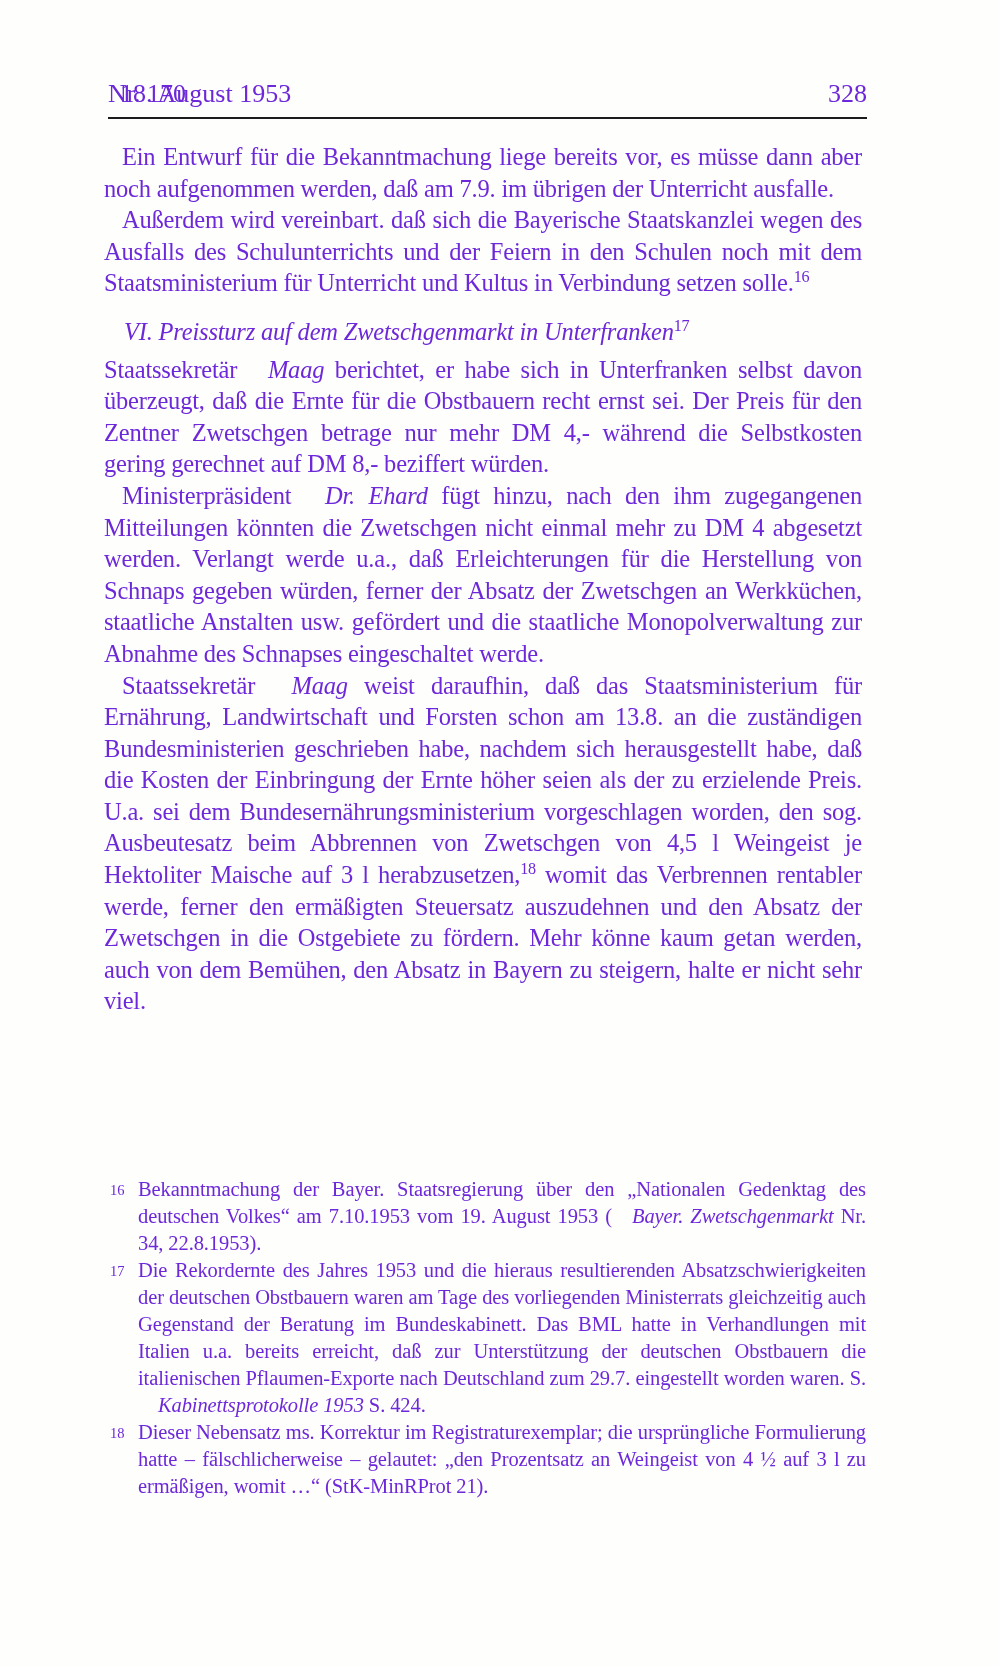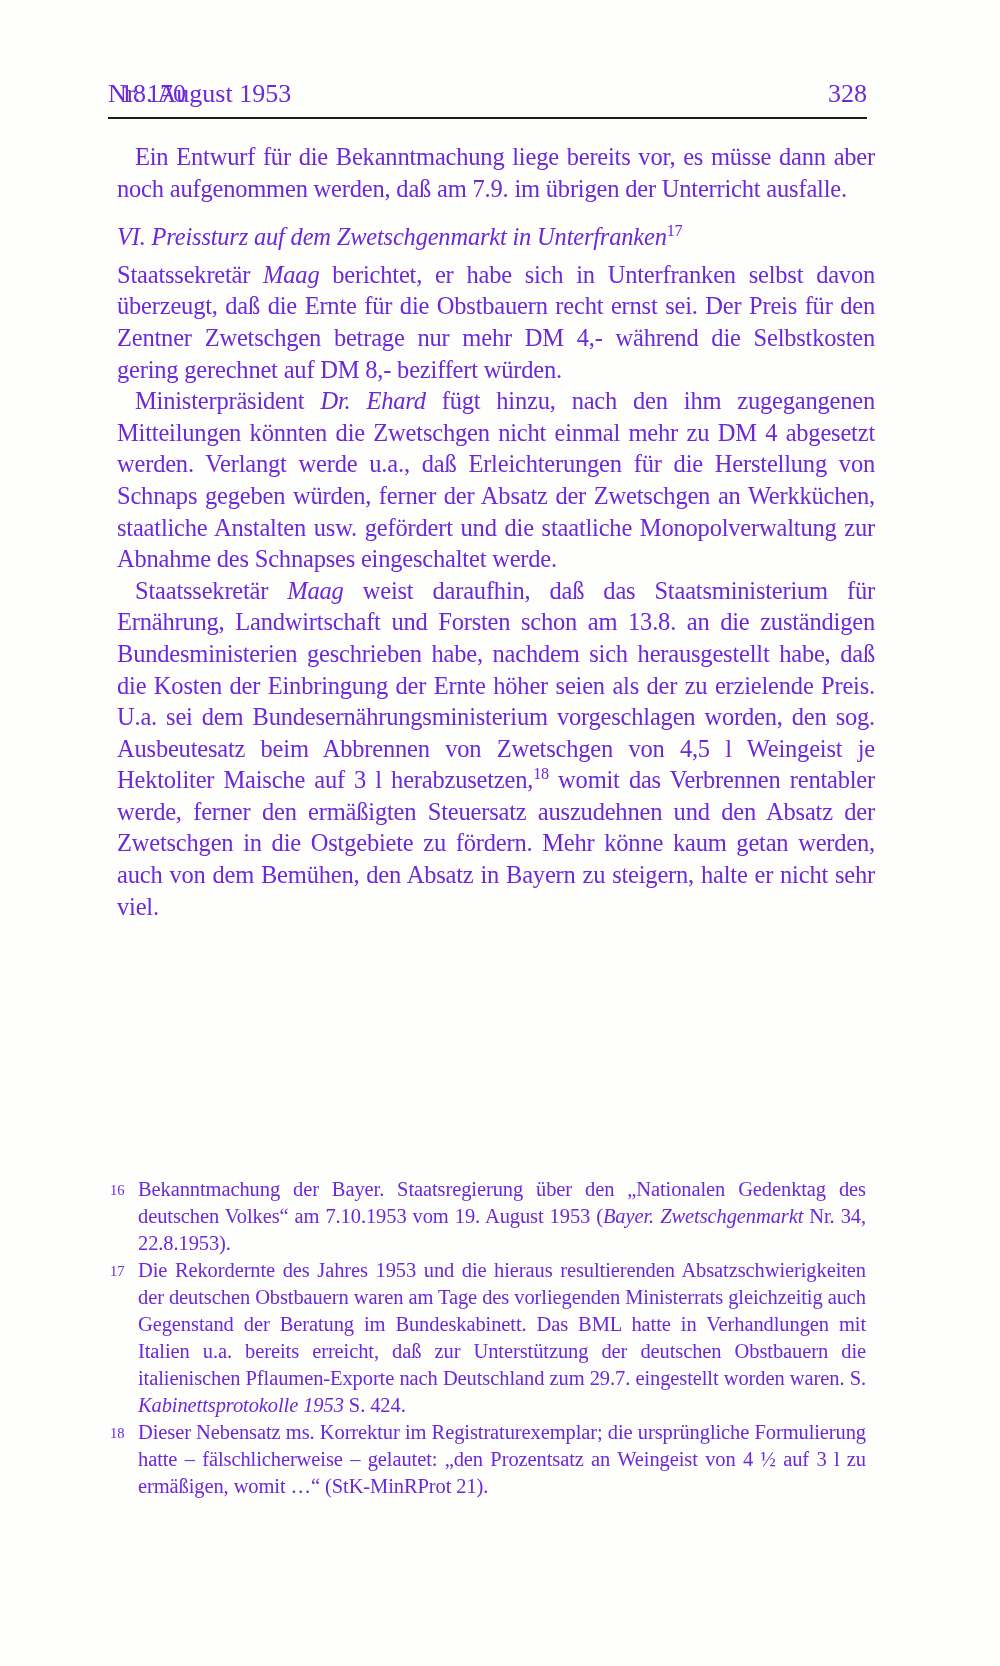--- a/index.html
+++ b/index.html
@@ -27,39 +27,39 @@
   }
   .hdr-center {
     position: absolute;
     left: 12px; right: 0;
     text-align: left;
   }
   .hdr-right { margin-left: auto; }
   
   .body-text {
     position: absolute;
-    left: 117px;
+    left: 104px;
     width: 758px;
     top: 141px;
     font-size: 24.5px;
     line-height: 31.6px;
     text-align: justify;
     letter-spacing: -0.2px;
   }
   .body-text p { margin: 0; }
   .para.indent { text-indent: 18px; }
   .section-heading {
     font-style: italic;
     font-weight: normal;
     font-size: 24.5px;
     line-height: 31.6px;
     margin: 17px 0 6px 0;
     text-align: left;
   }
-  .it { font-style: italic; }
+  .it { font-style: italic; margin-left: 20px; }
   .sup {
     font-style: normal;
     font-size: 0.66em;
     vertical-align: super;
     line-height: 0;
   }
   
   .footnotes {
     position: absolute;
     left: 108px;
@@ -88,20 +88,21 @@
 <div class="page">
 
   <header class="page-header">
     <span class="hdr-left">Nr. 170</span>
     <span class="hdr-center">18. August 1953</span>
     <span class="hdr-right">328</span>
   </header>
 
   <main class="body-text">
     <p class="para indent"><span>Ein Entwurf für die Bekanntmachung liege bereits vor, es müsse dann aber noch aufgenommen werden, daß am 7.9. im übrigen der Unterricht ausfalle.</span></p>
+    <p class="para indent"><span>Außerdem wird vereinbart. daß sich die Bayerische Staatskanzlei wegen des Ausfalls des Schulunterrichts und der Feiern in den Schulen noch mit dem Staatsministerium für Unterricht und Kultus in Verbindung setzen solle.</span><span class="sup">16</span></p>
     <h2 class="section-heading"><span class="it">VI. Preissturz auf dem Zwetschgenmarkt in Unterfranken</span><span class="sup">17</span></h2>
     <p class="para"><span>Staatssekretär </span><span class="it">Maag</span><span> berichtet, er habe sich in Unterfranken selbst davon überzeugt, daß die Ernte für die Obstbauern recht ernst sei. Der Preis für den Zentner Zwetschgen betrage nur mehr DM 4,- während die Selbstkosten gering gerechnet auf DM 8,- beziffert würden.</span></p>
     <p class="para indent"><span>Ministerpräsident </span><span class="it">Dr. Ehard</span><span> fügt hinzu, nach den ihm zugegangenen Mitteilungen könnten die Zwetschgen nicht einmal mehr zu DM 4 abgesetzt werden. Verlangt werde u.a., daß Erleichterungen für die Herstellung von Schnaps gegeben würden, ferner der Absatz der Zwetschgen an Werkküchen, staatliche Anstalten usw. gefördert und die staatliche Monopolverwaltung zur Abnahme des Schnapses eingeschaltet werde.</span></p>
     <p class="para indent"><span>Staatssekretär </span><span class="it">Maag</span><span> weist daraufhin, daß das Staatsministerium für Ernährung, Landwirtschaft und Forsten schon am 13.8. an die zuständigen Bundesministerien geschrieben habe, nachdem sich herausgestellt habe, daß die Kosten der Einbringung der Ernte höher seien als der zu erzielende Preis. U.a. sei dem Bundesernährungsministerium vorgeschlagen worden, den sog. Ausbeutesatz beim Abbrennen von Zwetschgen von 4,5 l Weingeist je Hektoliter Maische auf 3 l herabzusetzen,</span><span class="sup">18</span><span> womit das Verbrennen rentabler werde, ferner den ermäßigten Steuersatz auszudehnen und den Absatz der Zwetschgen in die Ostgebiete zu fördern. Mehr könne kaum getan werden, auch von dem Bemühen, den Absatz in Bayern zu steigern, halte er nicht sehr viel.</span></p>
   </main>
 
   <section class="footnotes">
     <p class="footnote">
       <span class="fn-num">16</span><span class="fn-text"><span>Bekanntmachung der Bayer. Staatsregierung über den „Nationalen Gedenktag des deutschen Volkes“ am 7.10.1953 vom 19. August 1953 (</span><span class="it">Bayer. Zwetschgenmarkt</span><span> Nr. 34, 22.8.1953).</span></span>
     </p>

